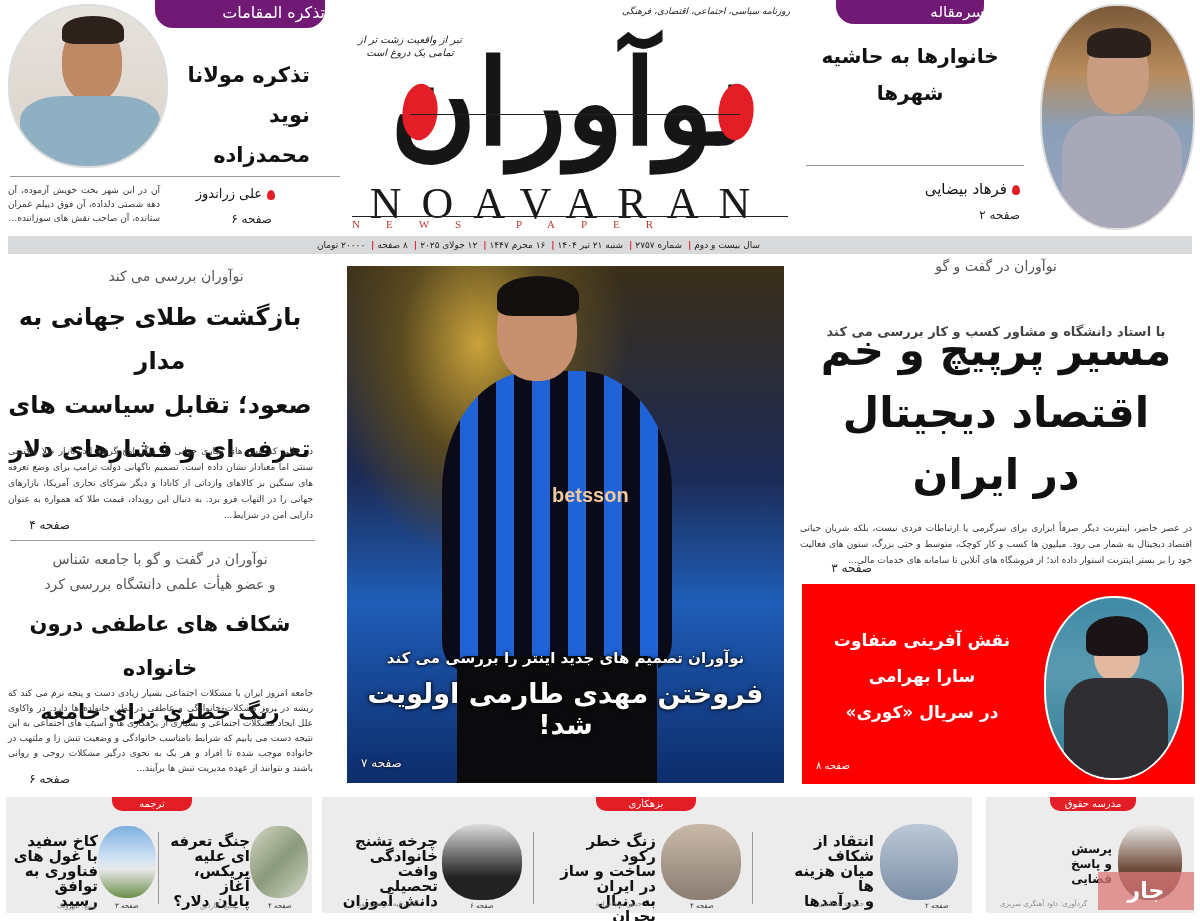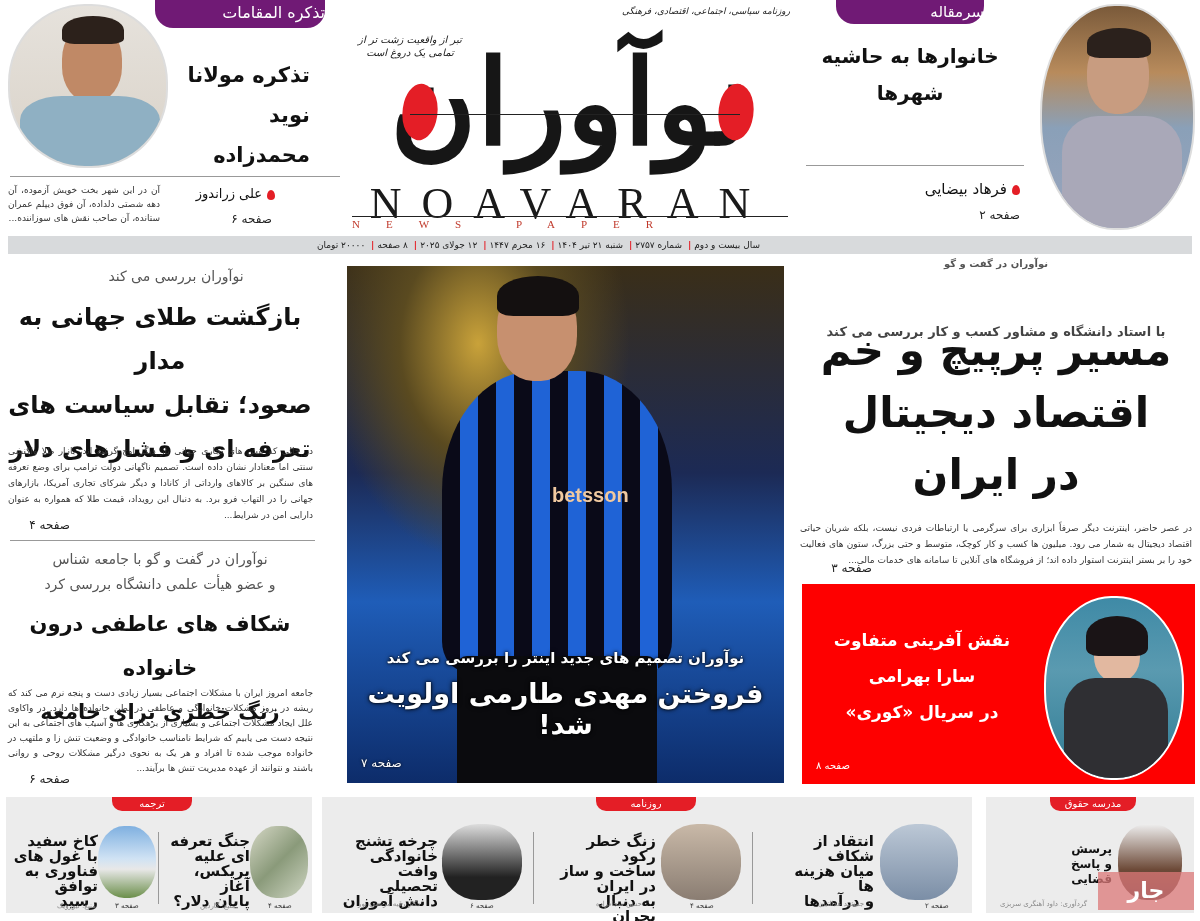--- a/index.html
+++ b/index.html
@@ -112,21 +112,21 @@
 <div class="info-bar">
   <span>سال بیست و دوم</span><span class="sep">|</span>
   <span>شماره ۲۷۵۷</span><span class="sep">|</span>
   <span>شنبه ۲۱ تیر ۱۴۰۴</span><span class="sep">|</span>
   <span>۱۶ محرم ۱۴۴۷</span><span class="sep">|</span>
   <span>۱۲ جولای ۲۰۲۵</span><span class="sep">|</span>
   <span>۸ صفحه</span><span class="sep">|</span>
   <span>۲۰۰۰۰ تومان</span>
 </div>
 
-<div class="abs kicker" style="left:800px;top:258px;width:392px;font-size:10px;font-weight:bold;">نوآوران در گفت و گو</div>
+<div class="abs kicker" style="left:800px;top:258px;width:392px;font-size:14px;">نوآوران در گفت و گو</div>
 <div class="abs kicker" style="left:800px;top:283px;width:392px;font-size:13px;font-weight:bold;color:#444;margin-top:41px;">با استاد دانشگاه و مشاور کسب و کار بررسی می کند</div>
 <div class="abs headline" style="left:800px;top:320px;width:392px;font-size:42px;line-height:62px;">
   <div>مسیر پرپیچ و خم</div>
   <div>اقتصاد دیجیتال</div>
   <div>در ایران</div>
 </div>
 <div class="abs body-text" style="left:800px;top:520px;width:392px;font-size:9px;line-height:16px;">در عصر حاضر، اینترنت دیگر صرفاً ابزاری برای سرگرمی یا ارتباطات فردی نیست، بلکه شریان حیاتی اقتصاد دیجیتال به شمار می رود. میلیون ها کسب و کار کوچک، متوسط و حتی بزرگ، ستون های فعالیت خود را بر بستر اینترنت استوار داده اند؛ از فروشگاه های آنلاین تا سامانه های خدمات مالی...</div>
 <div class="abs page-ref" style="left:812px;top:561px;width:60px;text-align:right;">صفحه ۳</div>
 
 <div class="red-feature">
@@ -187,21 +187,21 @@
 <div class="b-item-title" style="left:12px;top:834px;width:86px;">
   <div>کاخ سفید با غول های</div>
   <div>فناوری به توافق</div>
   <div>رسید</div>
 </div>
 <div class="thumb" style="left:98px;top:826px;background:linear-gradient(180deg,#7fb0e0 0%,#cfe2f4 45%,#e8e8e8 60%,#6b8f4a 100%);"></div>
 <div class="b-author" style="left:45px;top:902px;margin-left:12px;">منبع: نیوزویک</div>
 <div class="b-page" style="left:115px;top:902px;">صفحه ۳</div>
 
 <div class="bottom-box" style="left:322px;width:650px;"></div>
-<div class="bottom-tab" style="left:596px;width:100px;">روزنامه</div>
+<div class="bottom-tab" style="left:596px;width:100px;">بزهکاری</div>
 
 <div class="thumb" style="left:880px;top:824px;width:78px;height:76px;background:linear-gradient(180deg,#bcc8d6,#7b8ea6);"></div>
 <div class="b-item-title" style="left:780px;top:834px;width:94px;">
   <div>انتقاد از شکاف</div>
   <div>میان هزینه ها</div>
   <div>و درآمدها</div>
 </div>
 <div class="b-author" style="left:818px;top:900px;">جمشید عدالتیان</div>
 <div class="b-page" style="left:925px;top:902px;">صفحه ۲</div>
 <div class="vdiv" style="left:752px;top:832px;height:72px;"></div>

